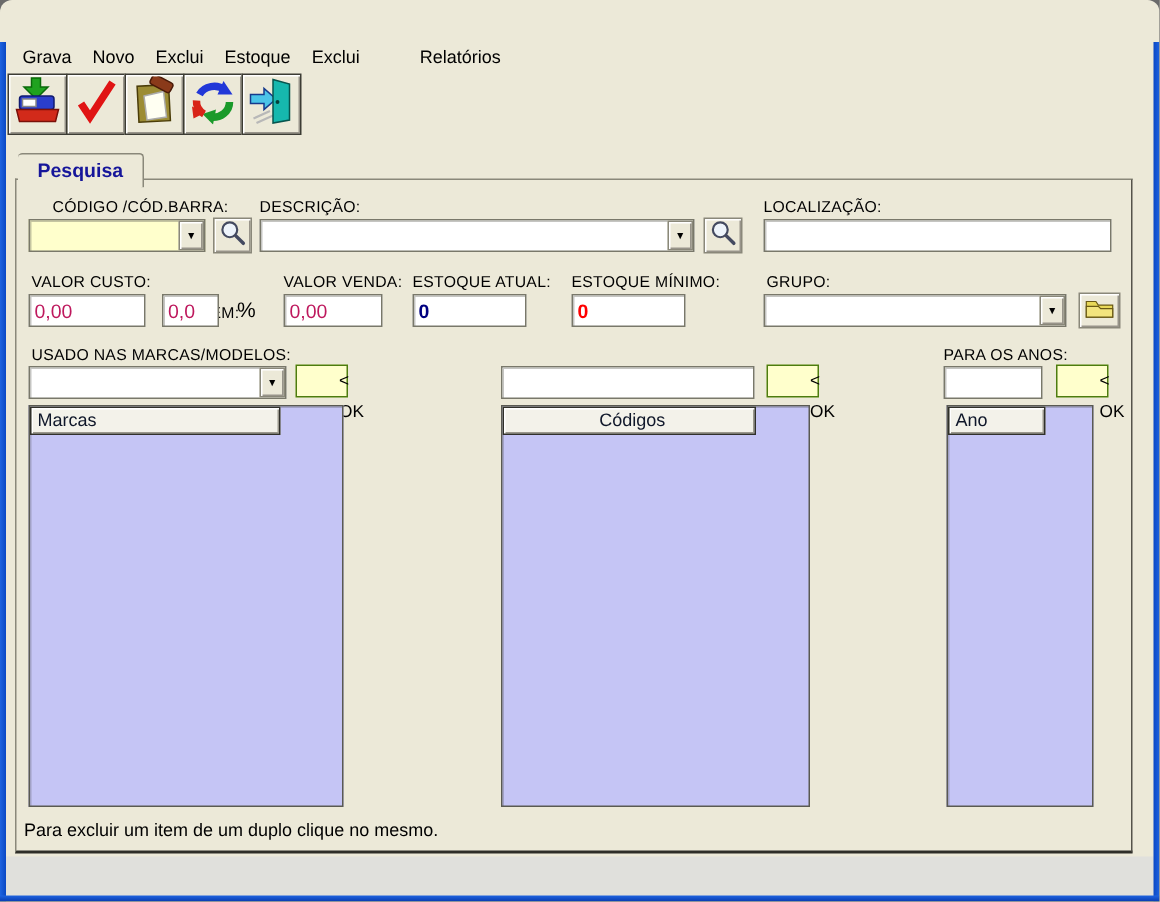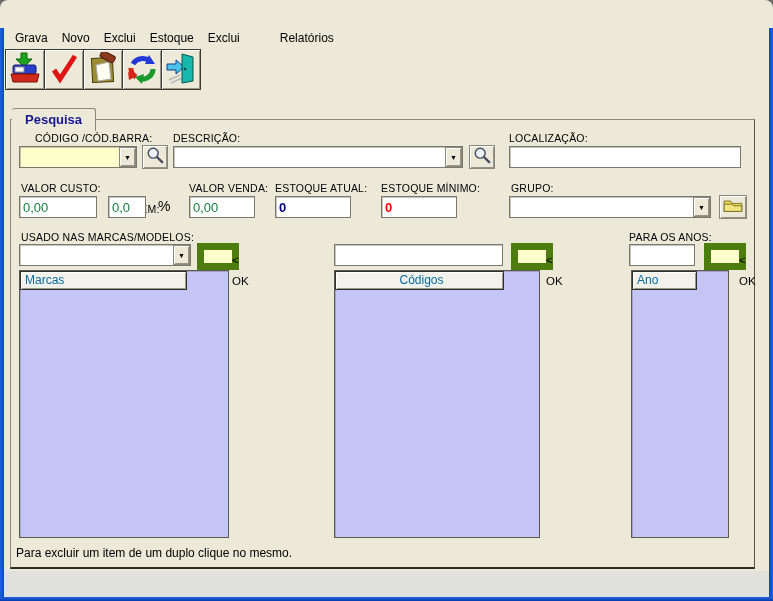--- a/index.html
+++ b/index.html
@@ -51,61 +51,61 @@
   }
   .tb-btn:first-child { margin-left:0; }
 
   
   .tabs { position:absolute; left:12px; top:96px; display:flex; z-index:5; }
   .tab {
     height:24px; padding:3px 13px 0 13px; font-size:13px; background:#ece9d8;
     border:1px solid #8a887a; border-bottom:none; border-radius:3px 3px 0 0; cursor:default;
   }
   .tab.active { color:#3a52c8; position:relative; z-index:6; }
-  .tab.inactive { color:#16169a; font-weight:bold; margin-top:12px; height:23px; border-left:none; }
+  .tab.inactive { color:#16169a; font-weight:bold; margin-top:6px; height:23px; border-left:none; }
 
   .page {
     position:absolute; left:10px; top:119px; width:745px; height:450px;
     background:#ece9d8; border:1px solid #8a887a; border-bottom:2px solid #2e2e28; border-right-color:#55534a; z-index:4;
   }
 
   .flabel { position:absolute; font-size:10.5px; letter-spacing:.2px; color:#000; white-space:nowrap; }
 
   .tinput {
     position:absolute; height:22px; background:#fff; border:1px solid #79786a;
     box-shadow:inset 1px 1px 0 rgba(90,90,80,.35);
-    font-family:"Liberation Sans",sans-serif; font-size:13px; padding:0 3px; color:#15803d;
+    font-family:"Liberation Sans",sans-serif; font-size:13px; padding:0 3px; color:#be185d;
   }
   .tinput.navy { color:#000080; font-weight:bold; }
   .tinput.red  { color:#ff0000; font-weight:bold; }
 
   .combo { position:absolute; height:22px; background:#fff; border:1px solid #79786a; box-shadow:inset 1px 1px 0 rgba(90,90,80,.35); display:flex; }
   .combo.yellow { background:#ffffcc; }
   .combo input { flex:1; min-width:0; border:none; background:transparent; font-family:"Liberation Sans",sans-serif; font-size:13px; padding:0 3px; outline:none; }
   .drop-btn {
     width:17px; height:100%; background:#ece9d8; border:1px solid #8a887a;
     box-shadow:inset 1px 1px 0 #fff, inset -1px -1px 0 #98948a;
     display:flex; align-items:center; justify-content:center; font-size:7px; color:#000; cursor:default;
   }
   .sq-btn {
     position:absolute; width:26px; height:24px; background:#ece9d8; border:1px solid #8a887a;
     box-shadow:inset 1px 1px 0 #fff, inset -1px -1px 0 #98948a;
     display:flex; align-items:center; justify-content:center; cursor:default;
   }
   .ok-btn {
-    position:absolute; width:35px; height:27px; background:#ffffcc; border:7px solid #4d7c0f;
+    position:absolute; width:35px; height:22px; background:#ffffcc; border:1px solid #4d7c0f;
     font-size:11.5px; font-family:"Liberation Sans",sans-serif; color:#000; text-align:center; line-height:21px; cursor:default;padding-left:28px;
   }
   .pct { position:absolute; font-size:14px; color:#000; }
 
   .listbox { position:absolute; top:150px; height:268px; background:#c5c5f5; border:1px solid #5a5a52; box-shadow:inset 1px 1px 0 rgba(60,60,60,.25); }
   .list-header {
     position:absolute; left:0; top:0; height:19px; background:#f3f2ea; border:1px solid #30302a;
     box-shadow:inset 1px 1px 0 #fff, inset -1px -1px 0 #9a978c;
-    font-size:12px; line-height:17px; padding-left:4px; color:#0369a1;
+    font-size:12px; line-height:17px; padding-left:4px; color:#0f172a;
   }
   .footer-hint { position:absolute; left:5px; top:426px; font-size:12px; color:#000; }
 
   .bottom-strip { position:absolute; left:4px; right:4px; top:571px; height:26px; background:#e0e0dc; }
 </style>
 </head>
 <body>
 
 <div id="window">
 

